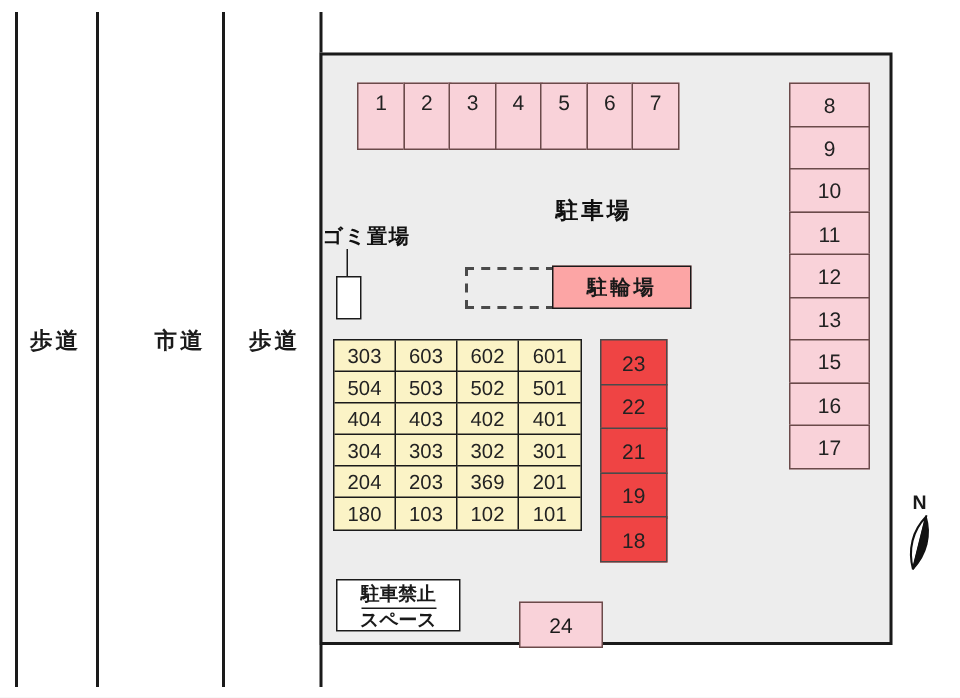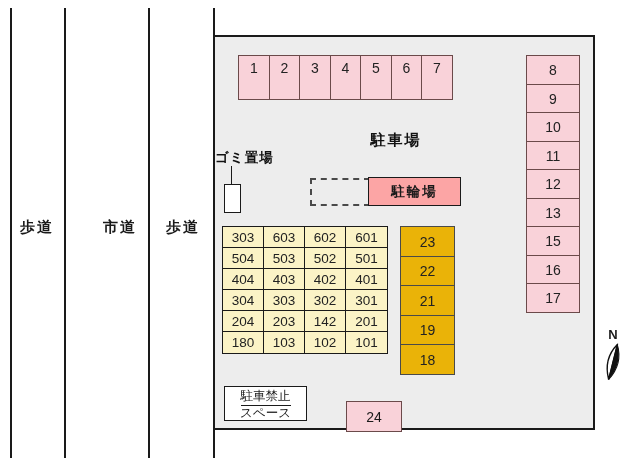--- a/index.html
+++ b/index.html
@@ -14,21 +14,21 @@
 
   .prow { position:absolute; display:flex; }
   .pcol { position:absolute; display:flex; flex-direction:column; }
   .pcell { background:var(--parking-fill,#f9d2d9); border:1.5px solid #6b4a4a;
            font-size:14px; text-align:center; color:#222; }
   .prow .pcell { width:32px; height:45px; padding-top:4px; }
   .prow .pcell + .pcell { margin-left:-1.5px; }
   .pcol .pcell { display:flex; align-items:center; justify-content:center; }
   .pcol .pcell + .pcell { margin-top:-1.5px; }
   .col-right .pcell { width:54px; height:30px; }
-  .col-mid .pcell { width:55px; height:31px; background:#eab308; border-color:#4a4a4a; }
+  .col-mid .pcell { width:45px; height:31px; background:#ef4444; border-color:#4a4a4a; }
   .space24 { position:absolute; left:346px; top:401px; width:56px; height:31px;
              background:var(--parking-fill,#f9d2d9); border:1.5px solid #6b4a4a;
              display:flex; align-items:center; justify-content:center; font-size:14px; }
 
   .area-label { position:absolute; font-weight:bold; color:#111;font-family:Liberation Mono, monospace; }
   .parking-title { left:341px; top:131px; width:110px; text-align:center; font-size:15px; letter-spacing:2px; }
   .garbage-title { left:215px; top:149px; font-size:13.5px; letter-spacing:1px; }
   .garbage-tick { position:absolute; left:231px; top:166px; height:18px; width:0; border-left:1.5px solid #1a1a1a; }
   .garbage-box { position:absolute; left:224px; top:184px; width:17px; height:29px;
                  background:#fff; border:1.5px solid #1a1a1a; }
@@ -42,21 +42,21 @@
   .building { position:absolute; left:222px; top:226px; display:grid;
               grid-template-columns:repeat(4,41px); grid-auto-rows:21px;
               background:var(--building-fill,#fbf3c6); border:1.5px solid #1a1a1a; }
   .unit { border-right:1px solid #1a1a1a; border-bottom:1px solid #1a1a1a;
           display:flex; align-items:center; justify-content:center; font-size:13.5px; color:#222; }
   .unit:nth-child(4n) { border-right:none; }
   .unit:nth-child(n+21) { border-bottom:none; }
 
   .no-parking { position:absolute; left:224px; top:386px; width:83px; height:35px;
                 background:#fff; border:1.5px solid #1a1a1a; text-align:center;
-                font-size:12.5px; font-weight:normal; line-height:1.25; padding-top:2px; }
+                font-size:12.5px; font-weight:bold; line-height:1.25; padding-top:2px; }
   .no-parking .l1 { display:inline-block; border-bottom:1.5px solid #1a1a1a; }
 
   .north { position:absolute; left:598px; top:327px; width:30px; text-align:center; }
   .north .n { font-size:13px; font-weight:bold; display:block; }
   .north svg { display:block; margin:1px auto 0; transform:rotate(14deg); }
 </style>
 </head>
 <body>
 
 <div class="canvas">
@@ -124,21 +124,21 @@
     <div class="unit">404</div>
     <div class="unit">403</div>
     <div class="unit">402</div>
     <div class="unit">401</div>
     <div class="unit">304</div>
     <div class="unit">303</div>
     <div class="unit">302</div>
     <div class="unit">301</div>
     <div class="unit">204</div>
     <div class="unit">203</div>
-    <div class="unit">142</div>
+    <div class="unit">369</div>
     <div class="unit">201</div>
     <div class="unit">180</div>
     <div class="unit">103</div>
     <div class="unit">102</div>
     <div class="unit">101</div>
   </div>
 
   <div class="no-parking">
     <span class="l1">駐車禁止</span><br>
     <span>スペース</span>

